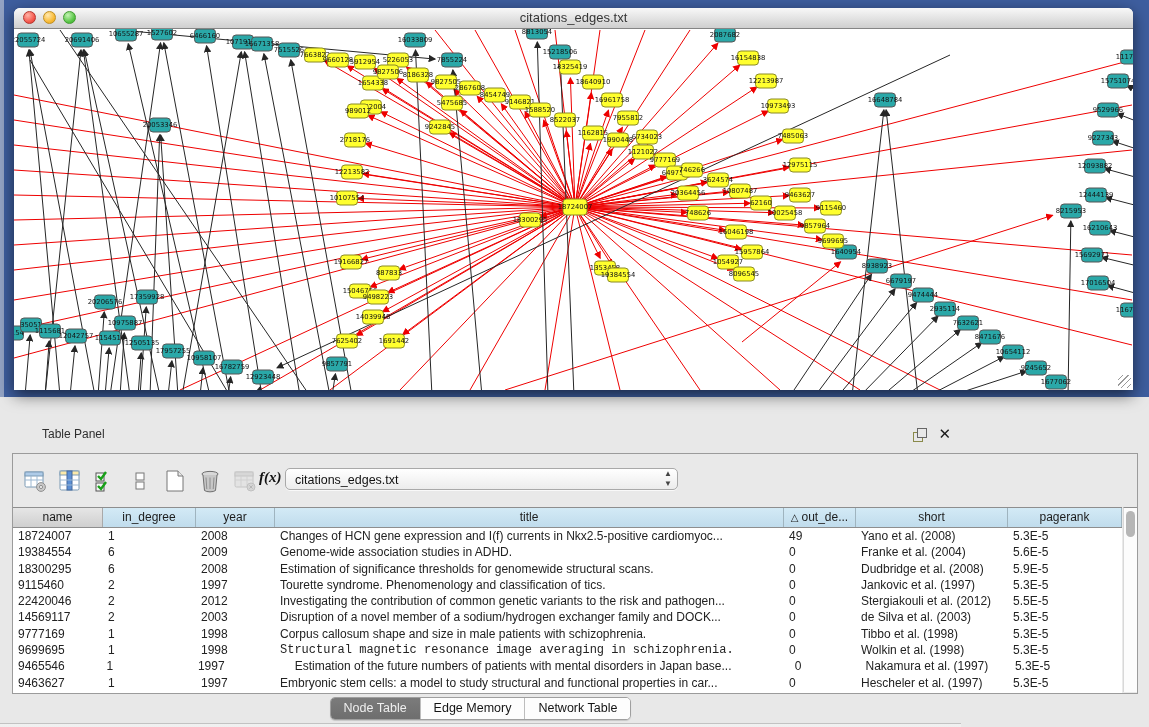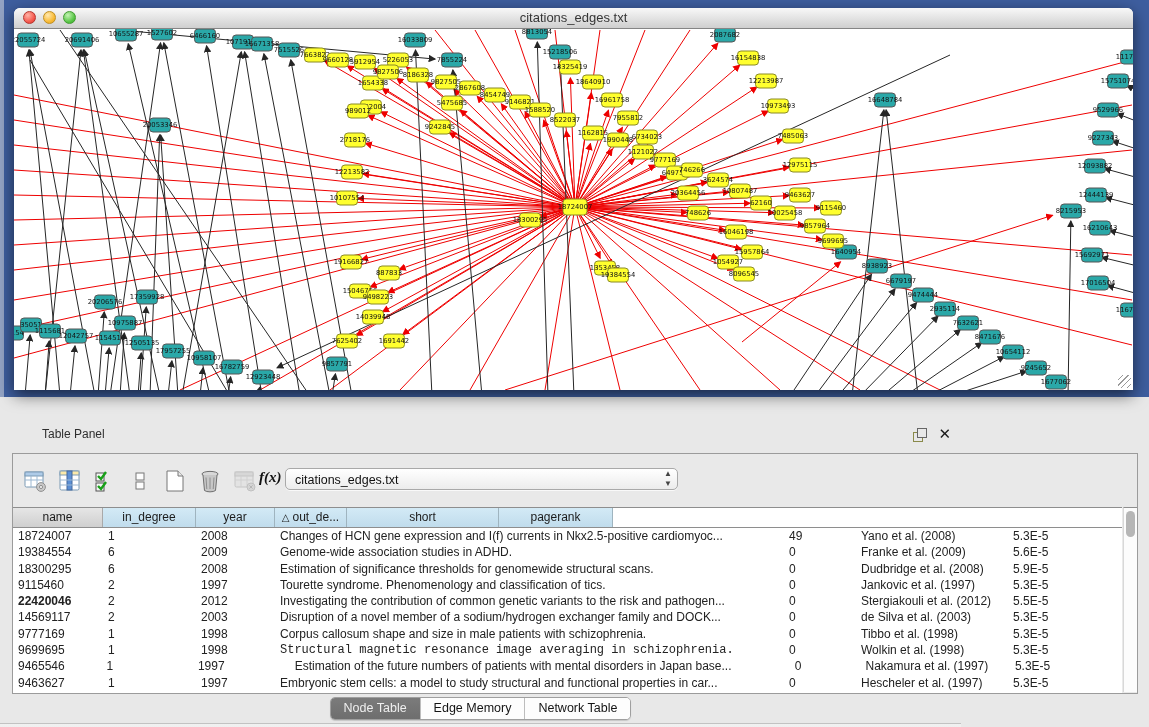--- a/index.html
+++ b/index.html
@@ -769,41 +769,42 @@
       <div class="dropdown">
         <span>citations_edges.txt</span>
         <span class="dd-stepper">▲<br>▼</span>
       </div>
 
       <div class="tbl">
         <div class="thead" id="thead">
             <div class="th gray" style="width: 90px;"><span>name</span></div>
             <div class="th" style="width: 93px;"><span>in_degree</span></div>
             <div class="th" style="width: 79px;"><span>year</span></div>
+            <div class="th" style="width: 509px;"><span>title</span></div>
             <div class="th" style="width: 72px;"><span class="sort">△</span><span>out_de...</span></div>
             <div class="th" style="width: 152px;"><span>short</span></div>
             <div class="th" style="width: 114px;"><span>pagerank</span></div>
           </div>
         <div class="tbody" id="tbody">
             <div class="tr">
               <div class="td" style="width: 90px;">18724007</div>
               <div class="td" style="width: 93px;">1</div>
               <div class="td" style="width: 79px;">2008</div>
               <div class="td" style="width: 509px;">Changes of HCN gene expression and I(f) currents in Nkx2.5-positive cardiomyoc...</div>
               <div class="td" style="width: 72px;">49</div>
               <div class="td" style="width: 152px;">Yano et al. (2008)</div>
               <div class="td" style="width: 114px;">5.3E-5</div>
             </div>
             <div class="tr">
               <div class="td" style="width: 90px;">19384554</div>
               <div class="td" style="width: 93px;">6</div>
               <div class="td" style="width: 79px;">2009</div>
               <div class="td" style="width: 509px;">Genome-wide association studies in ADHD.</div>
               <div class="td" style="width: 72px;">0</div>
-              <div class="td" style="width: 152px;">Franke et al. (2009)</div>
+              <div class="td" style="width: 152px;">Franke et al. (2004)</div>
               <div class="td" style="width: 114px;">5.6E-5</div>
             </div>
             <div class="tr">
               <div class="td" style="width: 90px;">18300295</div>
               <div class="td" style="width: 93px;">6</div>
               <div class="td" style="width: 79px;">2008</div>
               <div class="td" style="width: 509px;">Estimation of significance thresholds for genomewide structural scans.</div>
               <div class="td" style="width: 72px;">0</div>
               <div class="td" style="width: 152px;">Dudbridge et al. (2008)</div>
               <div class="td" style="width: 114px;">5.9E-5</div>
@@ -811,21 +812,21 @@
             <div class="tr">
               <div class="td" style="width: 90px;">9115460</div>
               <div class="td" style="width: 93px;">2</div>
               <div class="td" style="width: 79px;">1997</div>
               <div class="td" style="width: 509px;">Tourette syndrome. Phenomenology and classification of tics.</div>
               <div class="td" style="width: 72px;">0</div>
               <div class="td" style="width: 152px;">Jankovic et al. (1997)</div>
               <div class="td" style="width: 114px;">5.3E-5</div>
             </div>
             <div class="tr">
-              <div class="td" style="width: 90px; font-weight: bold;">22420046</div>
+              <div class="td" style="width: 90px;">22420046</div>
               <div class="td" style="width: 93px;">2</div>
               <div class="td" style="width: 79px;">2012</div>
               <div class="td" style="width: 509px;">Investigating the contribution of common genetic variants to the risk and pathogen...</div>
               <div class="td" style="width: 72px;">0</div>
               <div class="td" style="width: 152px;">Stergiakouli et al. (2012)</div>
               <div class="td" style="width: 114px;">5.5E-5</div>
             </div>
             <div class="tr">
               <div class="td" style="width: 90px;">14569117</div>
               <div class="td" style="width: 93px;">2</div>

